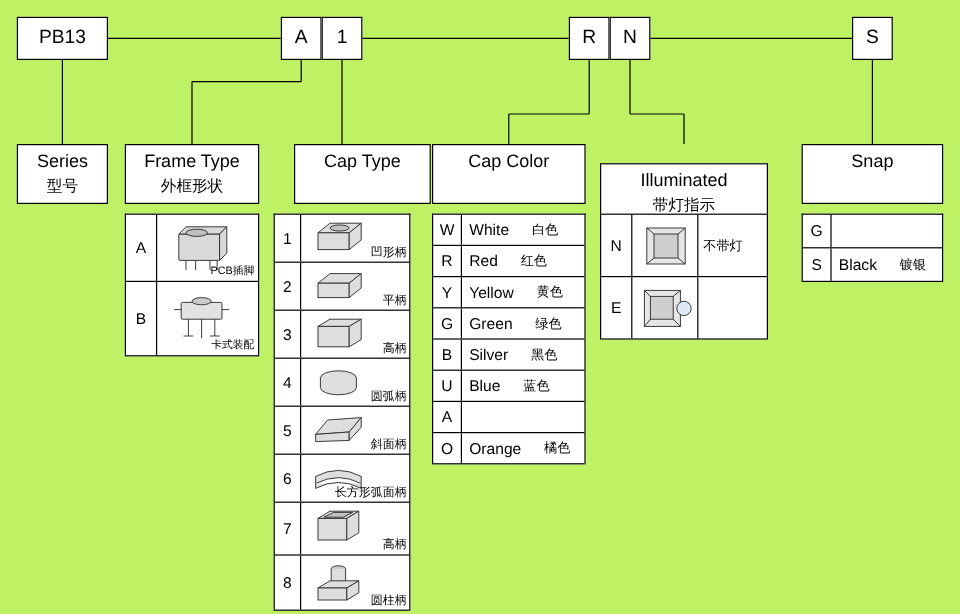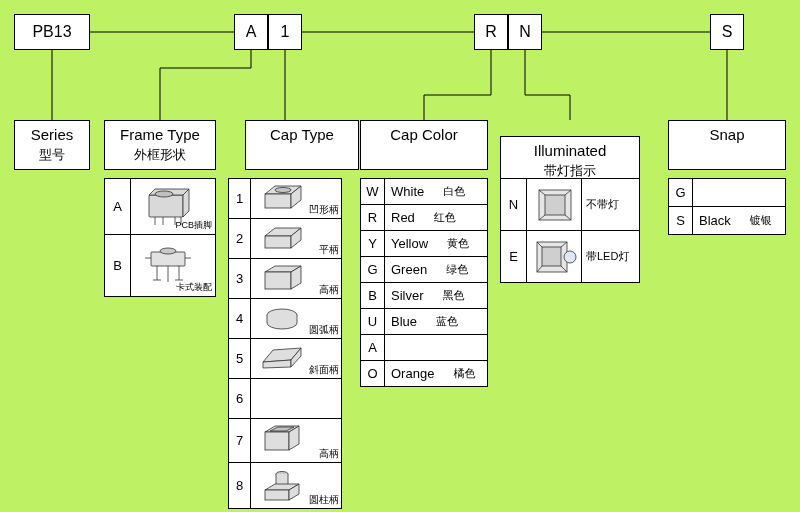--- a/index.html
+++ b/index.html
@@ -290,20 +290,29 @@
             <path d="M12 20 L22 8 L50 6 L40 18 Z"></path>
             <path d="M12 20 L40 18 L40 25 L12 26 Z"></path>
             <path d="M40 18 L50 6 L50 14 L40 25 Z"></path>
           </g>
         </svg>
         <span class="cap-label">斜面柄</span>
       </div>
     </div>
     <div class="row" style="height:40px;">
       <div class="cell-code" style="width:22px;">6</div>
+      <div class="cell-img">
+        <svg class="art" width="62" height="32" viewBox="0 0 62 32">
+          <g stroke="#333" fill="#dedede" stroke-width="0.8">
+            <path d="M12 14 Q31 4 50 14 L50 20 Q31 10 12 20 Z"></path>
+            <path d="M12 20 L12 24 Q31 14 50 24 L50 20"></path>
+          </g>
+        </svg>
+        <span class="cap-label">长方形弧面柄</span>
+      </div>
     </div>
     <div class="row" style="height:44px;">
       <div class="cell-code" style="width:22px;">7</div>
       <div class="cell-img">
         <svg class="art" width="62" height="38" viewBox="0 0 62 38">
           <g stroke="#333" fill="#dedede" stroke-width="0.8">
             <path d="M14 10 L24 4 L48 4 L38 10 Z"></path>
             <rect x="14" y="10" width="24" height="18"></rect>
             <path d="M38 10 L48 4 L48 22 L38 28 Z"></path>
             <path d="M19 9 L27 5 L43 5 L35 9 Z" fill="#c2c2c2"></path>
@@ -403,21 +412,20 @@
       <div class="cell-img" style="justify-content:flex-start;border-right:1px solid #000;flex:0 0 54px;">
         <svg class="art" width="52" height="46" viewBox="0 0 52 46" style="margin-left:2px;">
           <g stroke="#333" fill="#e6e6e6" stroke-width="0.8">
             <rect x="8" y="8" width="30" height="30"></rect>
             <rect x="13" y="13" width="19" height="19" fill="#cfcfcf"></rect>
             <path d="M8 8 L13 13 M38 8 L32 13 M8 38 L13 32 M38 38 L32 32"></path>
             <circle cx="41" cy="23" r="6" fill="#dfe9f5"></circle>
           </g>
         </svg>
       </div>
-      <div class="ill-txt">带LED灯</div>
     </div>
   </div>
 
   <div class="tbl" style="left:668px;top:178px;width:118px;">
     <div class="row" style="height:28px;">
       <div class="cell-code" style="width:24px;">G</div>
     </div>
     <div class="row" style="height:28px;">
       <div class="cell-code" style="width:24px;">S</div>
       <div class="cell-txt">

